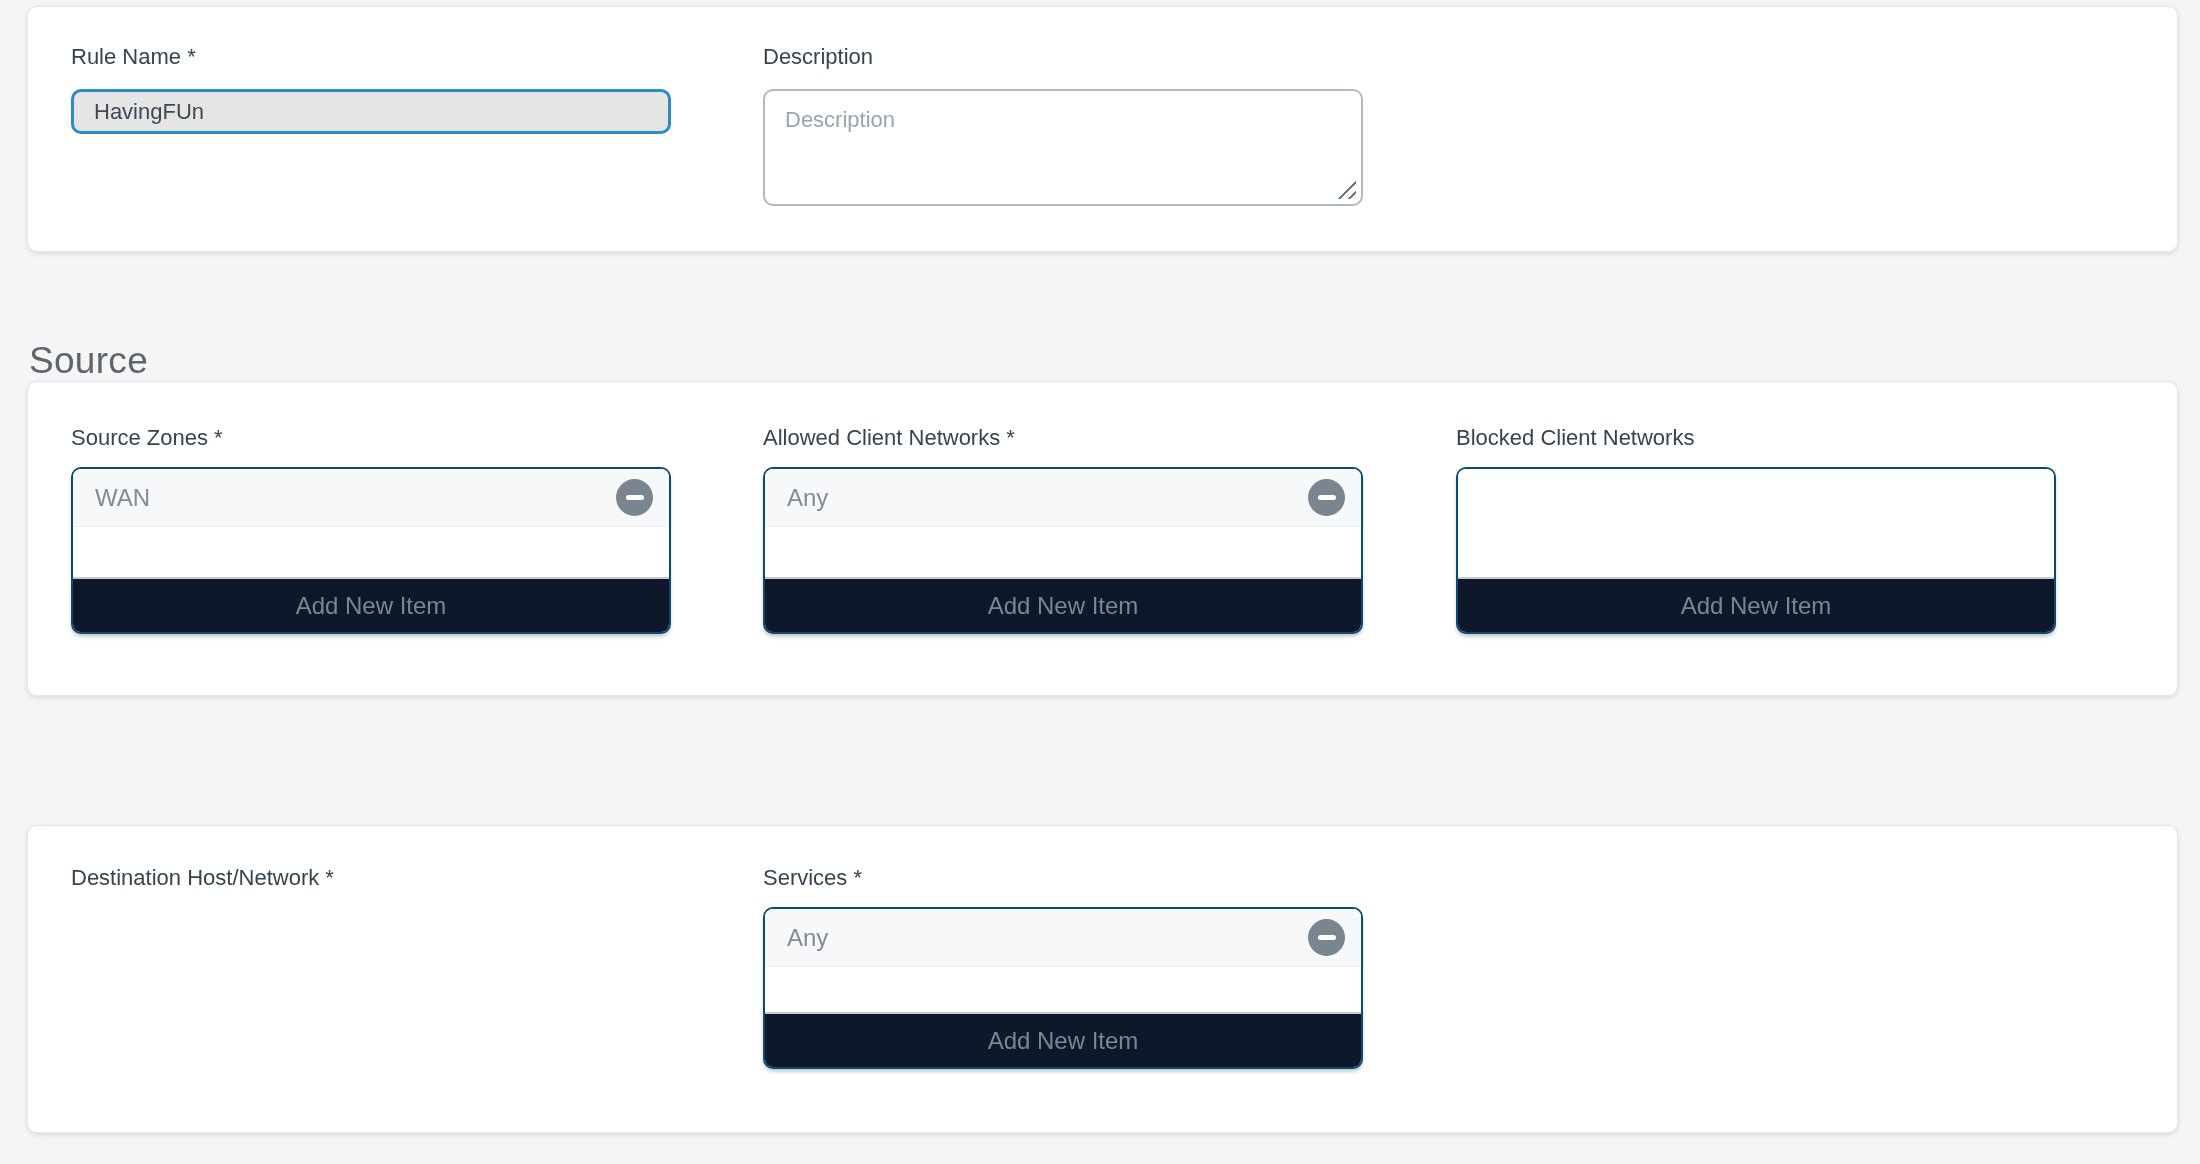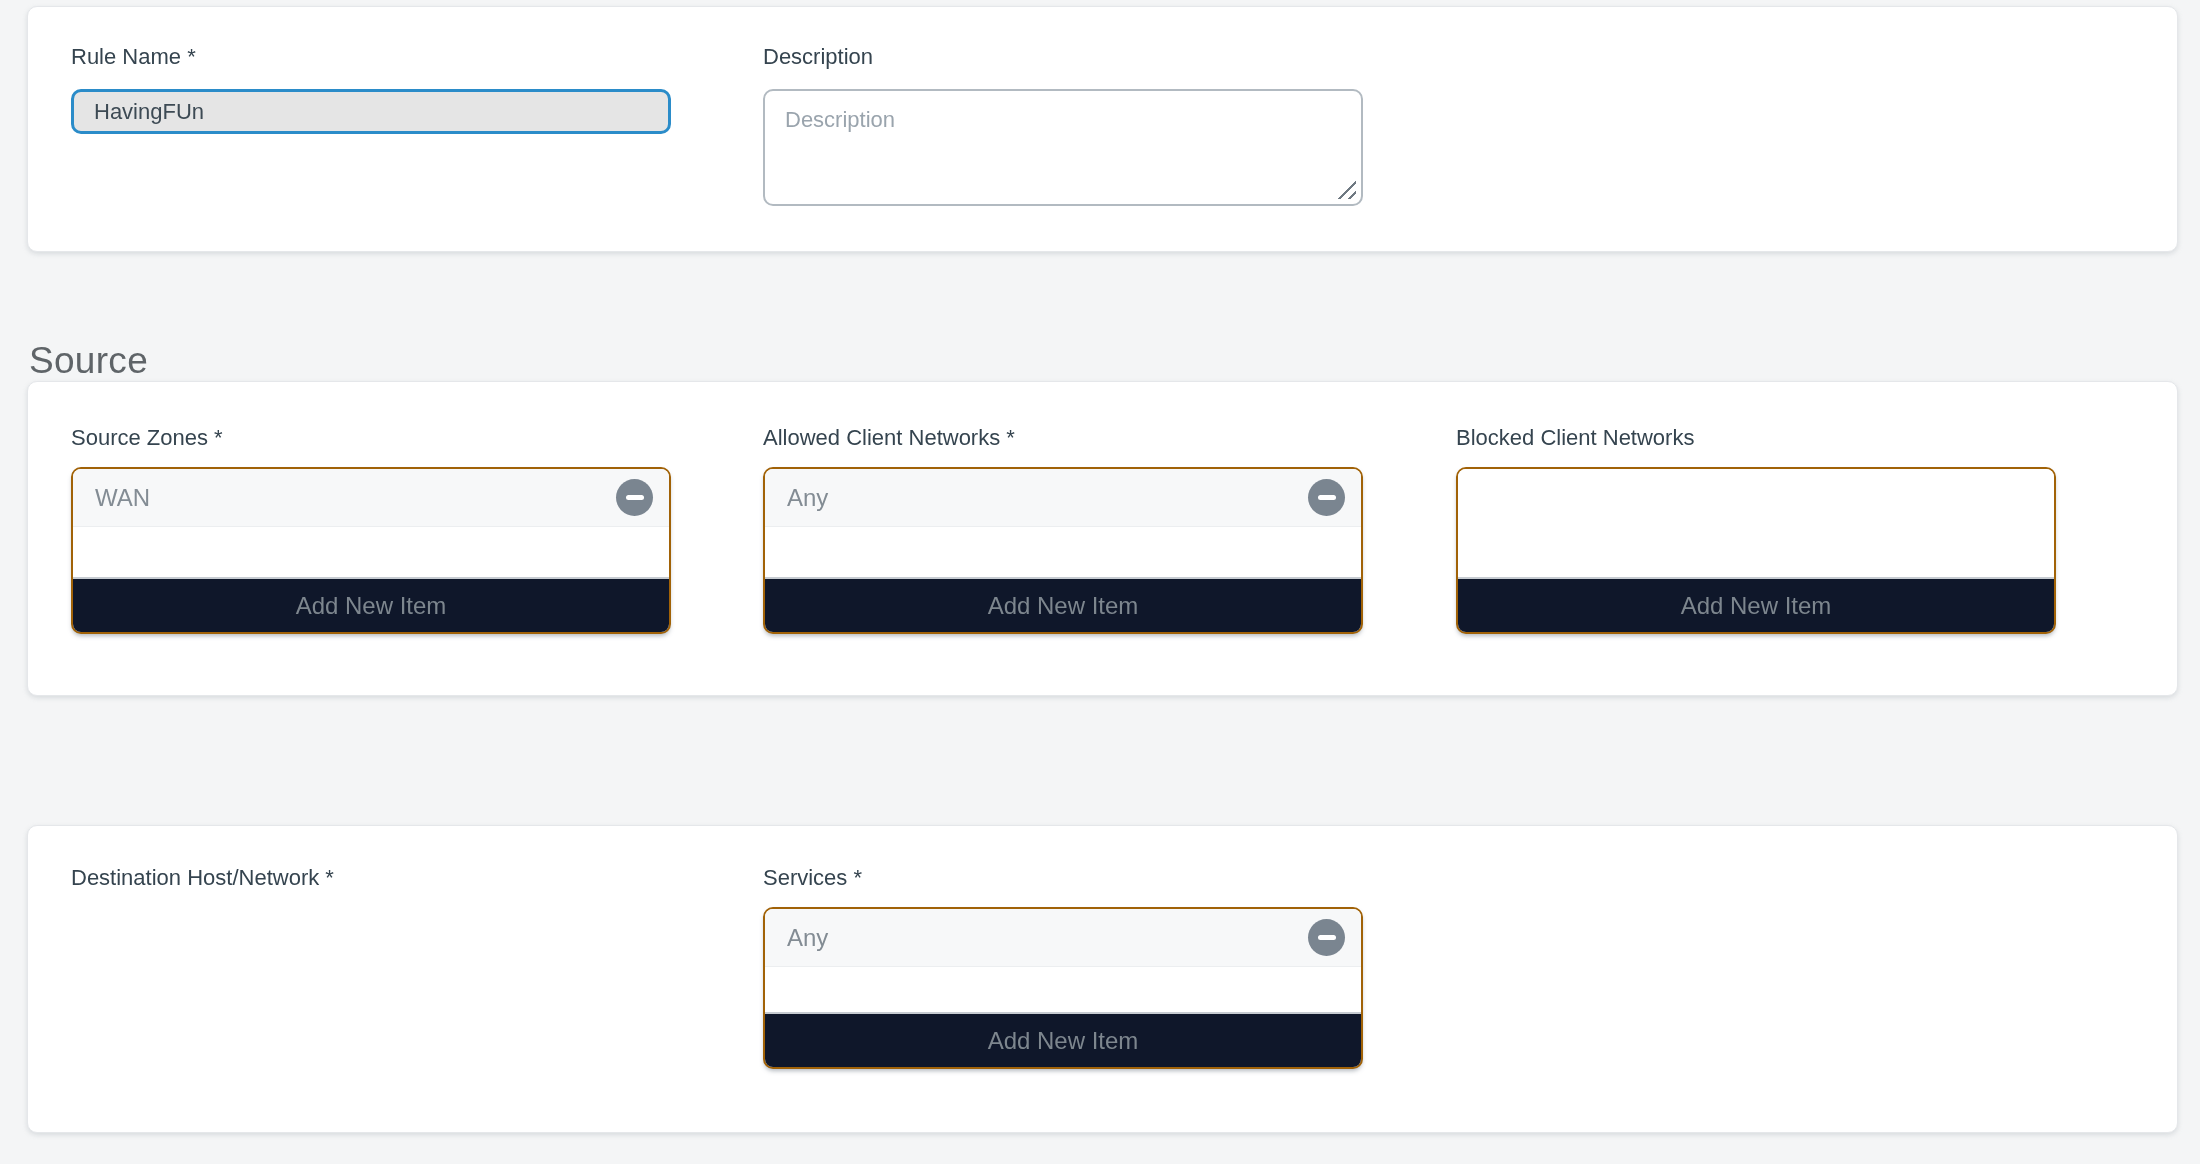--- a/index.html
+++ b/index.html
@@ -73,21 +73,21 @@
     background:repeating-linear-gradient(135deg,#6f7982 0 2px,transparent 2px 7px);
     cursor:nwse-resize;
   }
 
   
   .list-widget{
     margin-top:16px;
     display:flex;flex-direction:column;
     width:600px;height:167px;box-sizing:border-box;
     background:#fff;
-    border:2px solid #a16207;border-radius:10px;
+    border:2px solid #0c4a6e;border-radius:10px;
     overflow:hidden;
     box-shadow:0 3px 4px -1px rgba(110,120,132,.5);
   }
   #card-destination .list-widget{height:162px;}
   .list-item{
     flex:0 0 57px;
     display:flex;align-items:center;
     padding:0 16px 0 22px;
     background:#f7f8f9;border-bottom:1px solid #eceef0;
     font-size:24px;color:#838c94;

